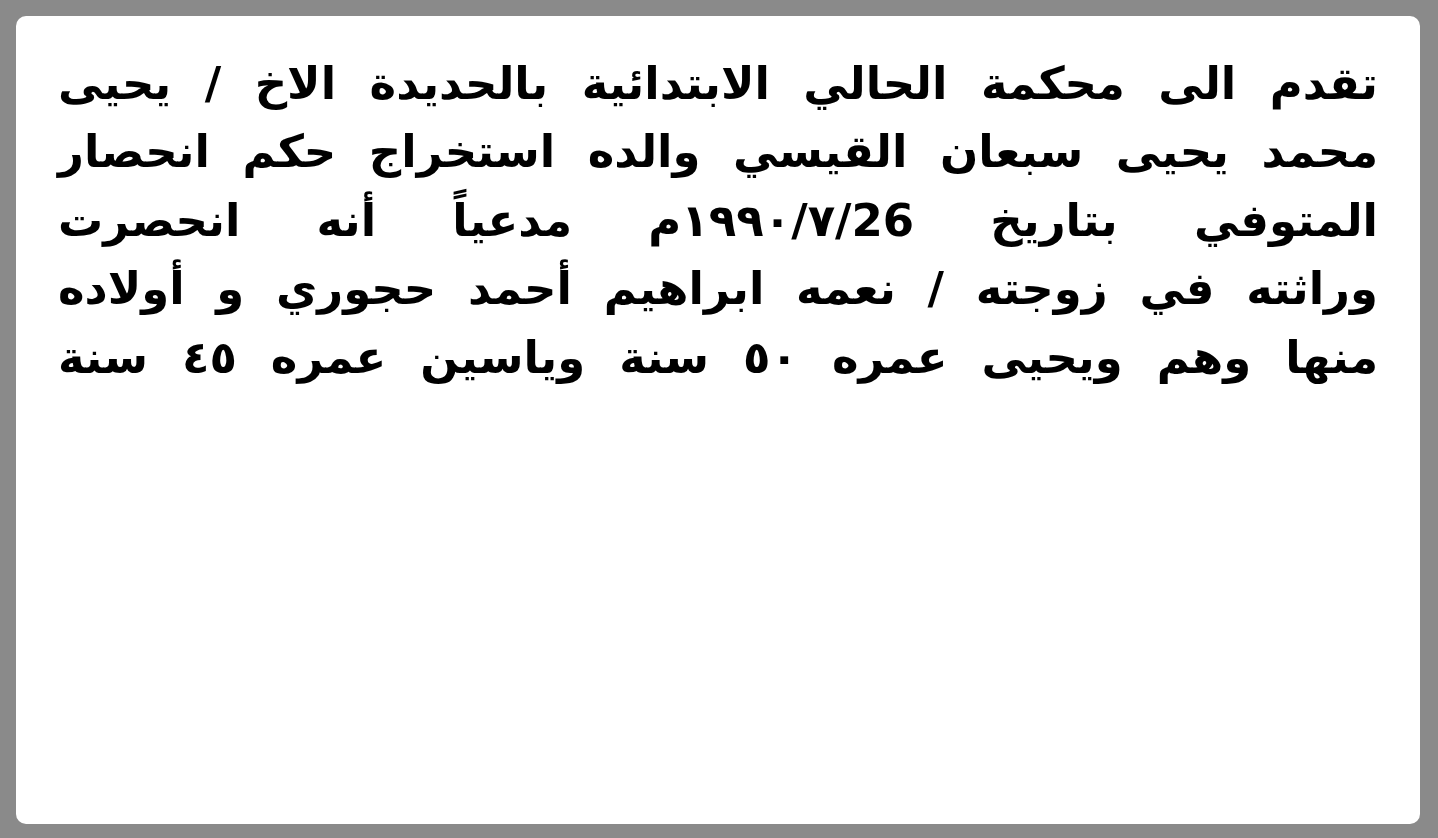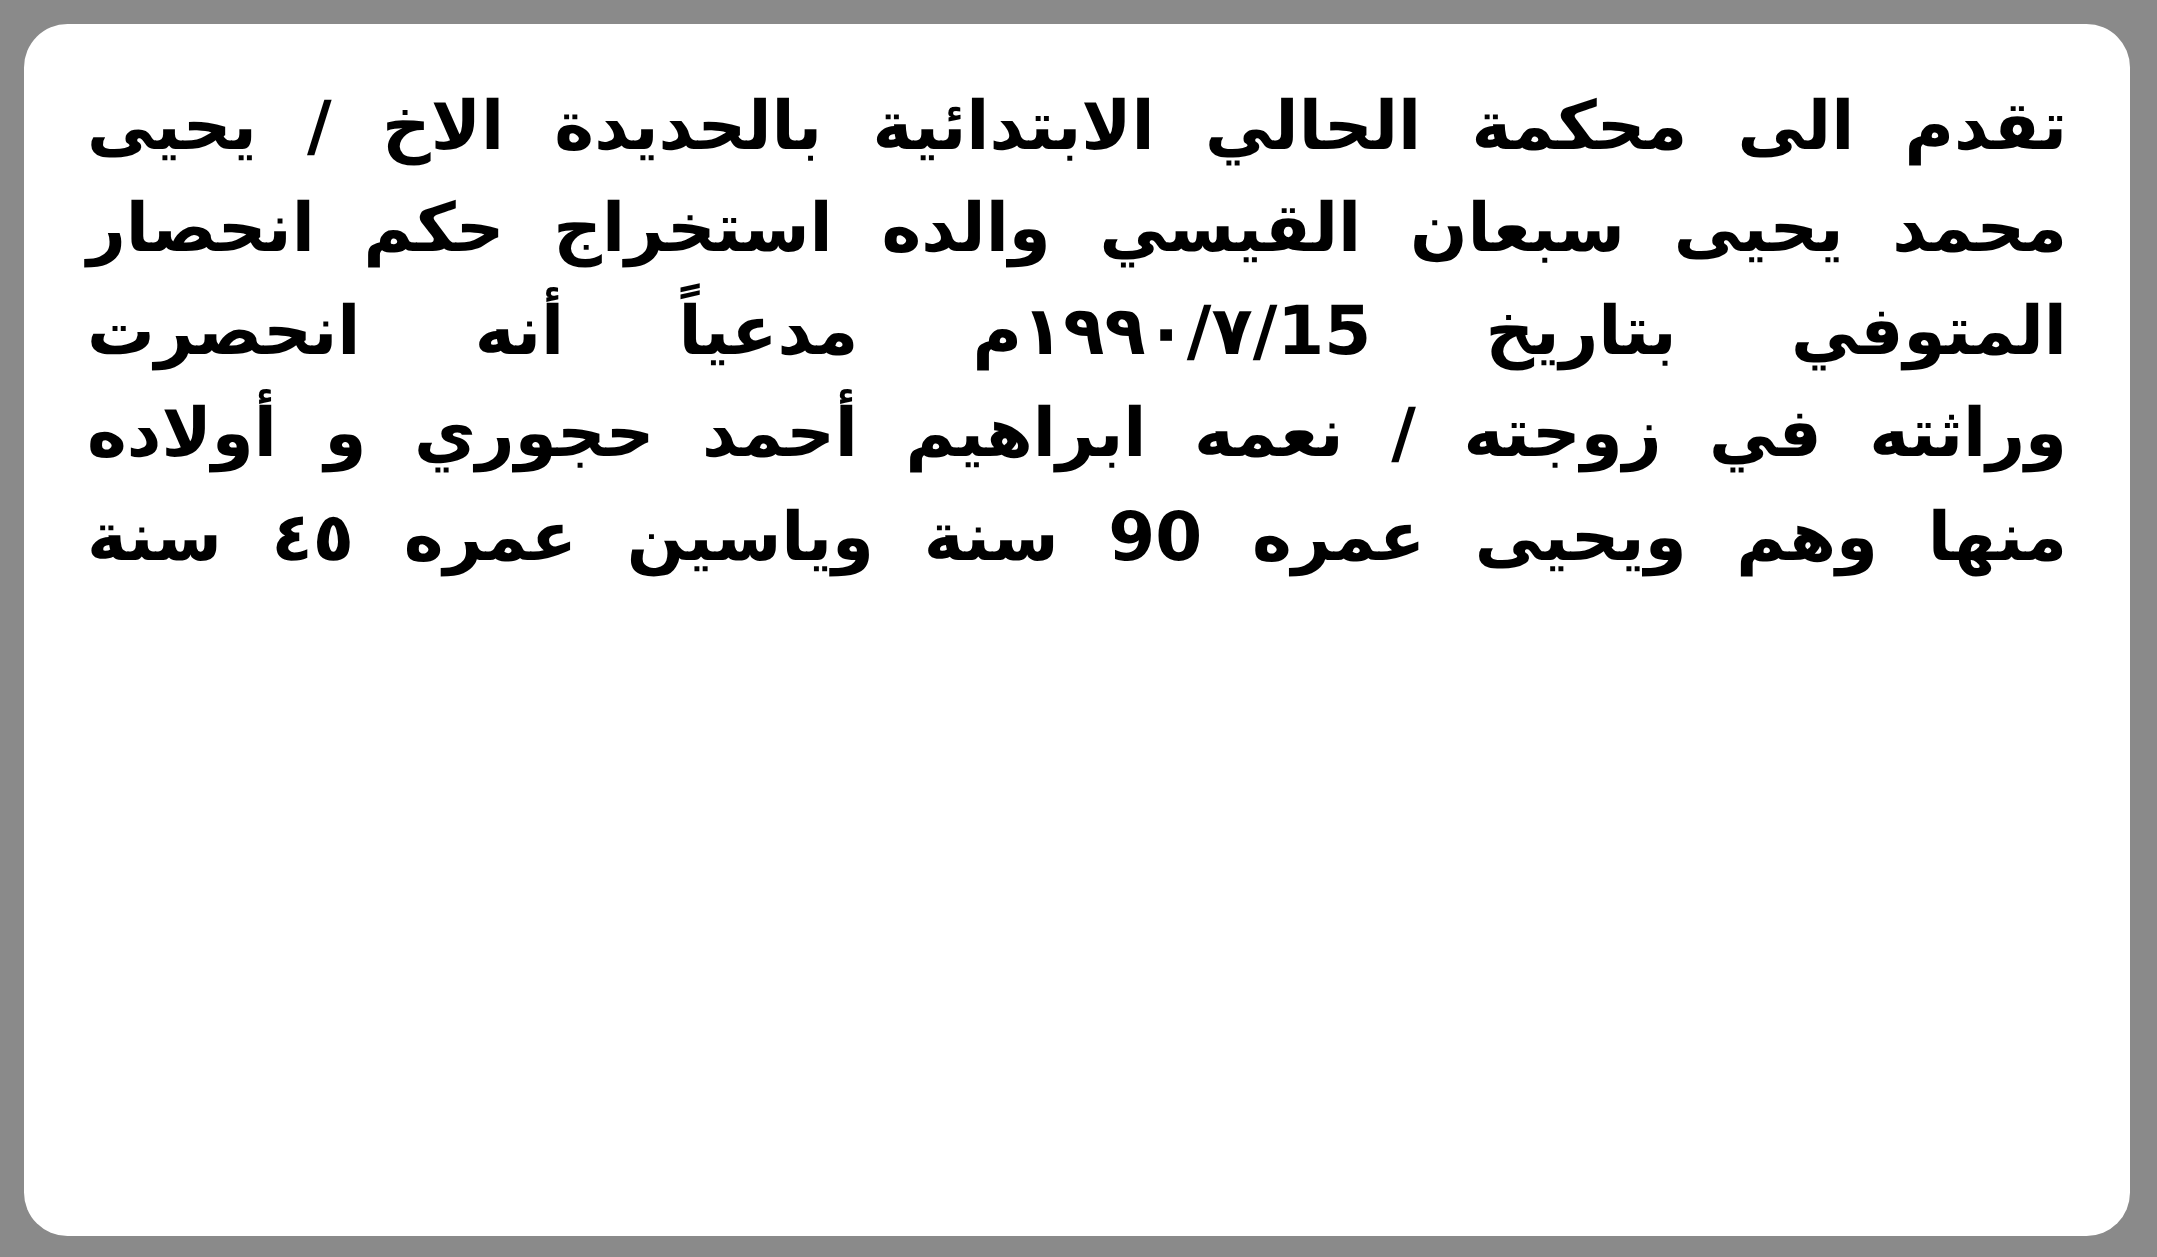--- a/index.html
+++ b/index.html
@@ -23,21 +23,21 @@
     height: 838px;
     background: #8a8a8a;
     box-sizing: border-box;
     padding: 16px 18px 14px 16px;
   }
   
   .notice-card {
     width: 100%;
     height: 100%;
     background: #ffffff;
-    border-radius: 29px;
+    border-radius: 10px;
     box-sizing: border-box;
     padding: 34px 42px 26px 42px;
     display: flex;
     align-items: flex-start;
     justify-content: center;
     overflow: hidden;
   }
   .notice-body {
     width: 100%;
     direction: rtl;
@@ -60,18 +60,18 @@
   }
 </style>
 </head>
 <body>
 
 <div class="notice-frame">
   <div class="notice-card">
     <div class="notice-body">
       <p>تقدم الى محكمة الحالي الابتدائية بالحديدة الاخ / يحيى</p>
       <p>محمد يحيى سبعان القيسي والده استخراج حكم انحصار</p>
-      <p>المتوفي بتاريخ ١٩٩٠/٧/15م مدعياً أنه انحصرت</p>
+      <p>المتوفي بتاريخ ١٩٩٠/٧/26م مدعياً أنه انحصرت</p>
       <p>وراثته في زوجته / نعمه ابراهيم أحمد حجوري و أولاده</p>
-      <p>منها وهم ويحيى عمره 90 سنة وياسين عمره ٤٥ سنة</p>
+      <p>منها وهم ويحيى عمره ٥٠ سنة وياسين عمره ٤٥ سنة</p>
     </div>
   </div>
 </div>
 
 </body></html>

